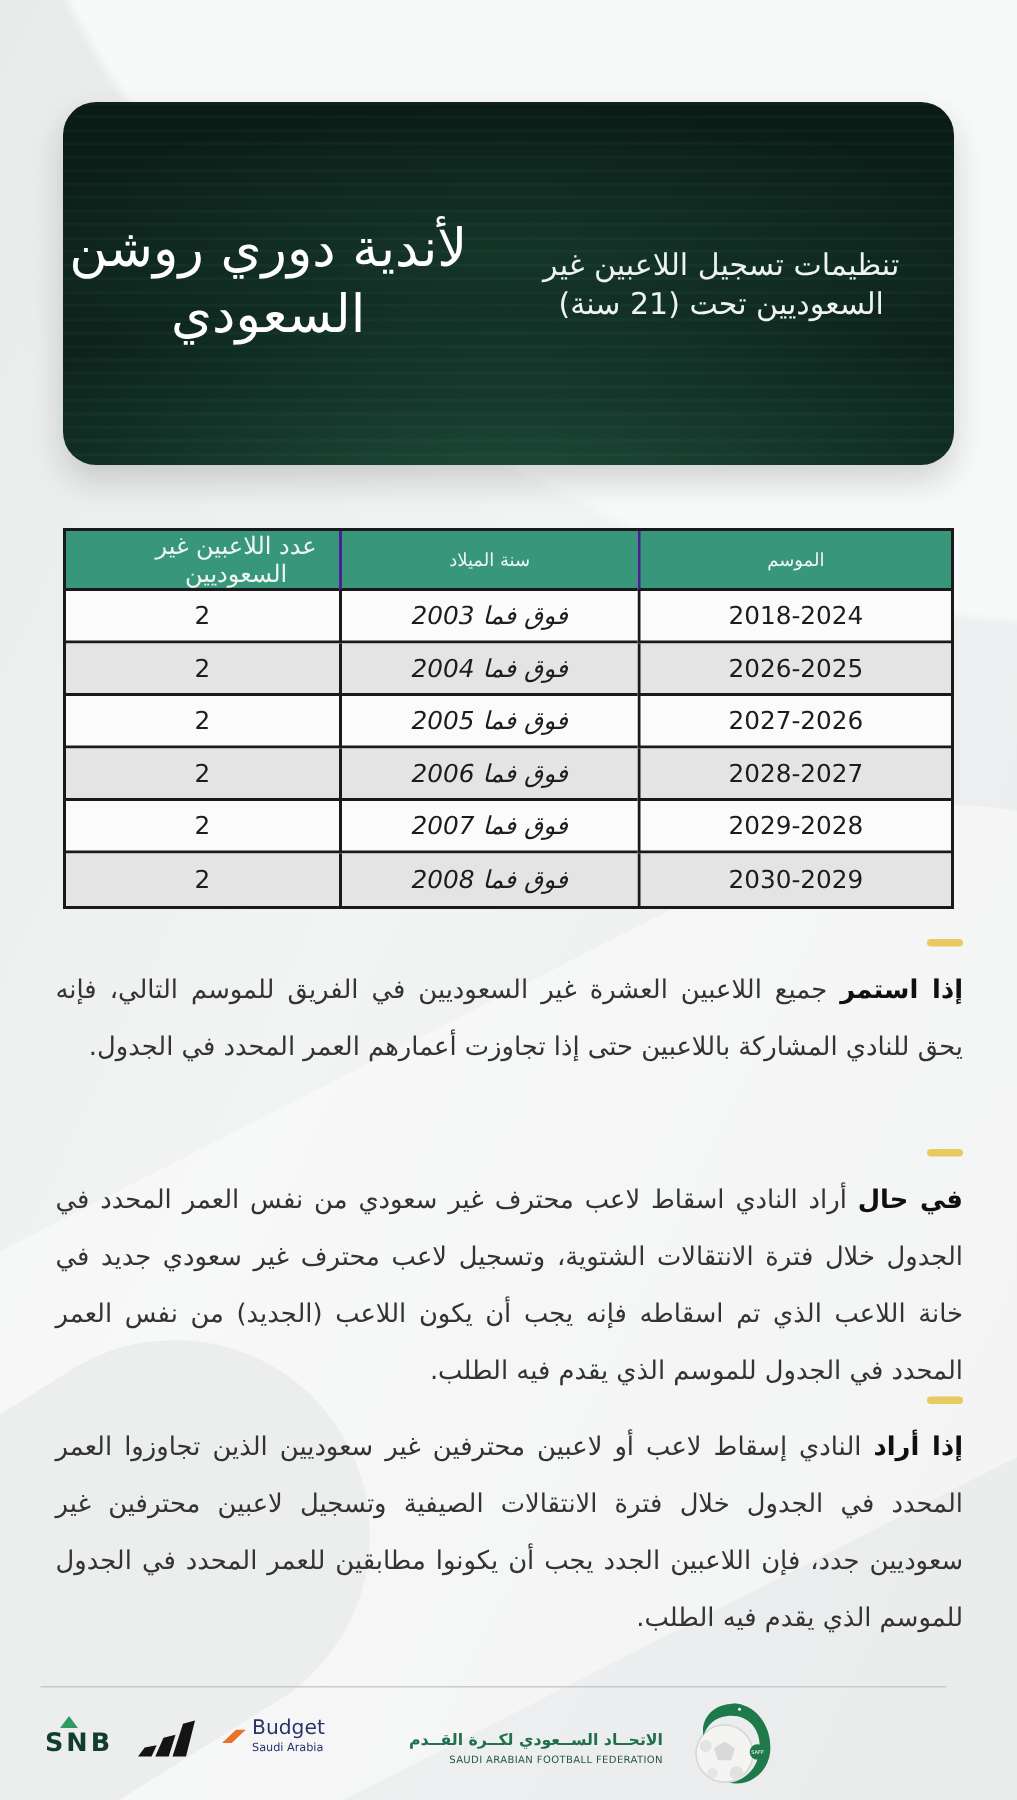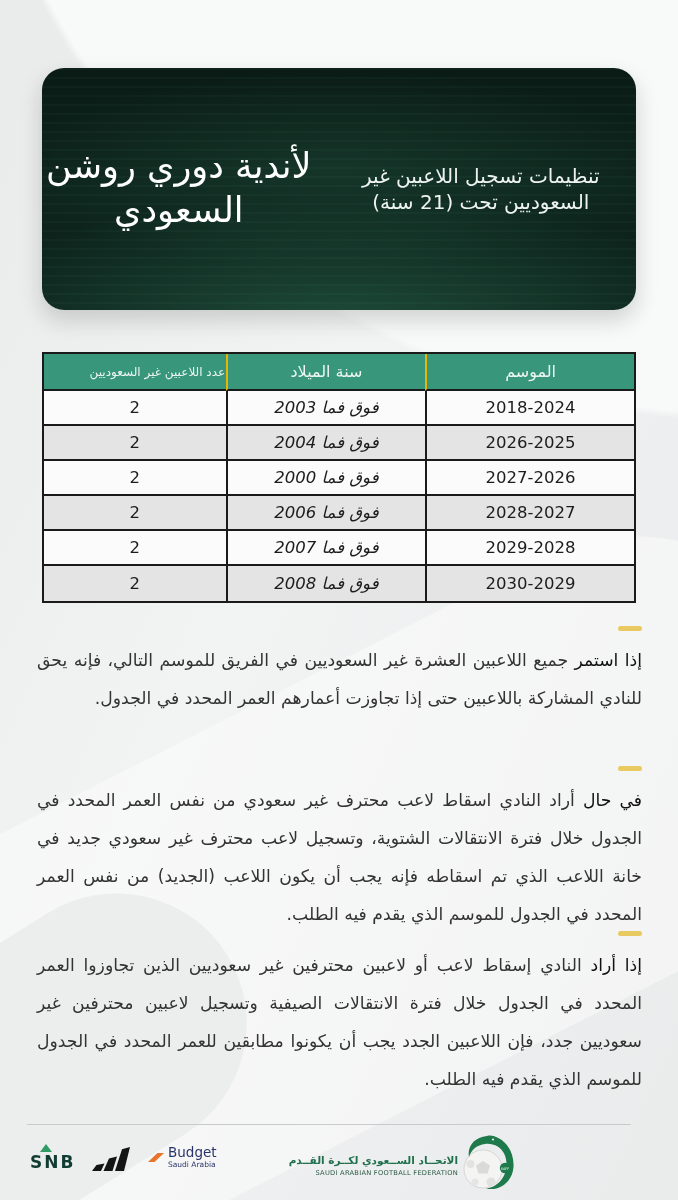--- a/index.html
+++ b/index.html
@@ -35,60 +35,60 @@
 
   
   .age-table {
     position:absolute; left:42px; top:352px; width:594px;
     border-collapse:separate; border-spacing:0;
     border:2px solid #1a1a1a; direction:rtl;
     background:#fafafa;
   }
   .age-table th {
     background:#38967a; color:#eef6f2; font-weight:normal;
-    height:37px; font-size:16px; text-align:center; vertical-align:middle;
-    border-left:2px solid #eab308; border-bottom:2px solid #1a1a1a;
-  }
-  .age-table th.small { font-size:12px;padding-left:45px; }
+    height:37px; font-size:12px; text-align:center; vertical-align:middle;
+    border-left:2px solid #4c1d95; border-bottom:2px solid #1a1a1a;
+  }
+  .age-table th.small { font-size:16px;padding-left:45px; }
   .age-table th:last-child { border-left:none; }
   .age-table td {
     height:35px; text-align:center; vertical-align:middle;
     font-size:16.5px; color:#1c1c1c;
     border-left:2px solid #1a1a1a; border-bottom:2px solid #1a1a1a;
     background:#fbfbfb;
   }
   .age-table td:last-child { border-left:none; }
   .age-table tr:last-child td { border-bottom:none; }
   .age-table tr.alt td { background:#e3e4e3; }
   .col-season { width:35.4%; } .col-birth { width:33.8%; } .col-count { width:30.8%; }
   .ltr-tokens { direction:ltr; unicode-bidi:isolate; }
   .ltr-tokens bdi { unicode-bidi:isolate;font-style:italic; }
 
   
   .note { position:absolute; left:37px; width:605px; direction:rtl; }
   .note-1 { top:626px; } .note-2 { top:766px; } .note-3 { top:931px; }
   .note-dash { width:24px; height:5px; background:#e8ca60; border-radius:3px; margin-bottom:10px; }
   .note-text { font-size:17.2px; line-height:38px; color:#333; text-align:justify; }
-  .note-text .lead { font-weight:normal; color:#101010; }
+  .note-text .lead { font-weight:bold; color:#101010; }
 
   
   .footer-divider { position:absolute; left:27px; top:1124px; width:604px; height:1px; background:#c9cacb; }
   .footer { position:absolute; left:0; top:1128px; width:540px; height:72px; }
 
   .snb { position:absolute; left:30px; top:24px; color:#113c31; font-weight:bold; font-size:17px; letter-spacing:2px; }
   .snb-caret { position:absolute; left:10px; top:-8px; width:0; height:0;
     border-left:6px solid transparent; border-right:6px solid transparent; border-bottom:8px solid #2f9d63; }
 
   .adidas { position:absolute; left:92px; top:18px; }
   .budget { position:absolute; left:148px; top:17px; display:flex; gap:3px; }
   .budget-flag { margin-top:3px; }
   .budget-name { font-size:13.5px; font-weight:normal; color:#29346a; line-height:1.1; }
   .budget-sub  { font-size:7.5px; color:#29346a; }
 
-  .saff { position:absolute; right:26px; top:6px; display:flex; align-items:center; gap:4px; }
+  .saff { position:absolute; right:26px; top:6px; display:flex; align-items:center; gap:20px; }
   .saff-text { text-align:left; }
   .saff-ar { direction:rtl; font-size:10.5px; font-weight:bold; color:#20704c; line-height:1.5; text-align:right; }
   .saff-en { font-size:6.7px; font-weight:normal; color:#2a5a44; letter-spacing:0.25px; text-align:right; }
 </style>
 </head>
 <body>
 
 <div class="band band1"></div>
 <div class="band band2"></div>
 
@@ -116,21 +116,21 @@
         <td><span class="ltr-tokens"><bdi>2003</bdi> <bdi>فما</bdi> <bdi>فوق</bdi></span></td>
         <td>2</td>
       </tr>
       <tr class="alt">
         <td>2026-2025</td>
         <td><span class="ltr-tokens"><bdi>2004</bdi> <bdi>فما</bdi> <bdi>فوق</bdi></span></td>
         <td>2</td>
       </tr>
       <tr>
         <td>2027-2026</td>
-        <td><span class="ltr-tokens"><bdi>2000</bdi> <bdi>فما</bdi> <bdi>فوق</bdi></span></td>
+        <td><span class="ltr-tokens"><bdi>2005</bdi> <bdi>فما</bdi> <bdi>فوق</bdi></span></td>
         <td>2</td>
       </tr>
       <tr class="alt">
         <td>2028-2027</td>
         <td><span class="ltr-tokens"><bdi>2006</bdi> <bdi>فما</bdi> <bdi>فوق</bdi></span></td>
         <td>2</td>
       </tr>
       <tr>
         <td>2029-2028</td>
         <td><span class="ltr-tokens"><bdi>2007</bdi> <bdi>فما</bdi> <bdi>فوق</bdi></span></td>

